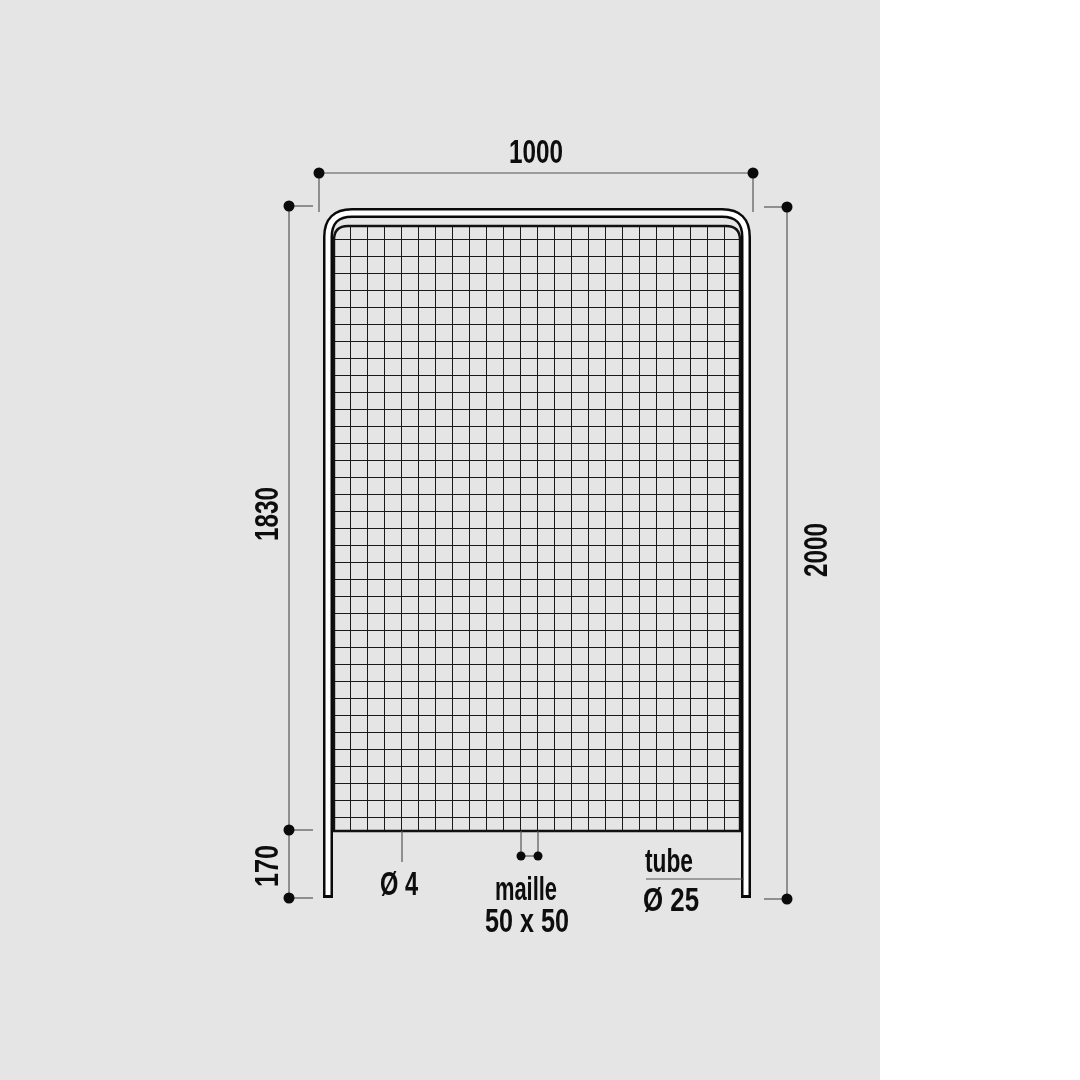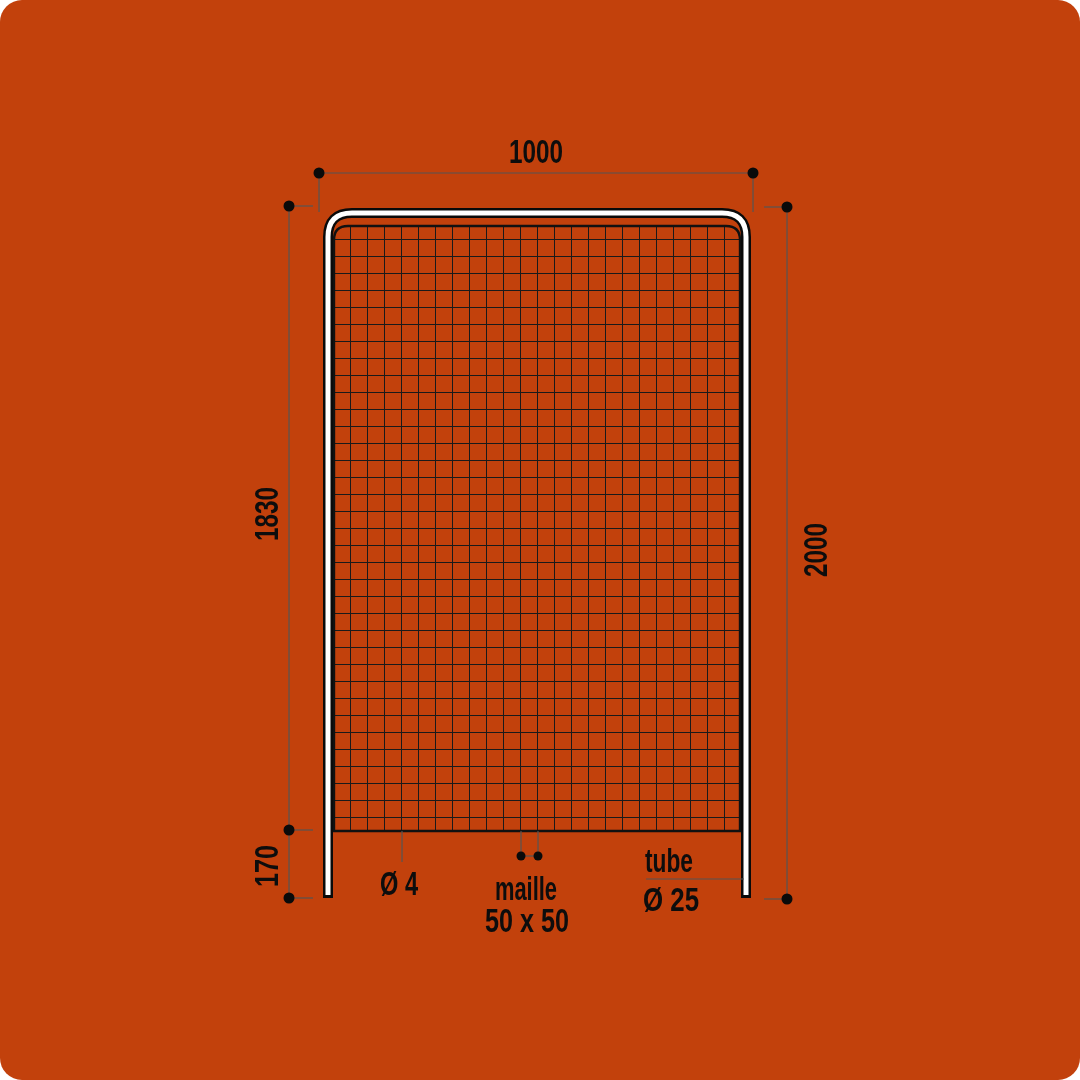--- a/index.html
+++ b/index.html
@@ -6,24 +6,23 @@
     margin: 0;
     padding: 0;
     width: 1080px;
     height: 1080px;
     background: #ffffff;
     overflow: hidden;
     font-family: "Liberation Sans", sans-serif;
   }
   .canvas {
     position: relative;
-    width: 1080px;
+    width: 880px;
     height: 1080px;
-    background: #c2410c;
-    border-radius: 22px;
+    background: #e5e5e5;
   }
   svg text {
     font-family: "Liberation Sans", sans-serif;
     font-weight: bold;
     font-size: 34px;
     fill: #0d0d0d;
   }
 </style>
 </head>
 <body>

